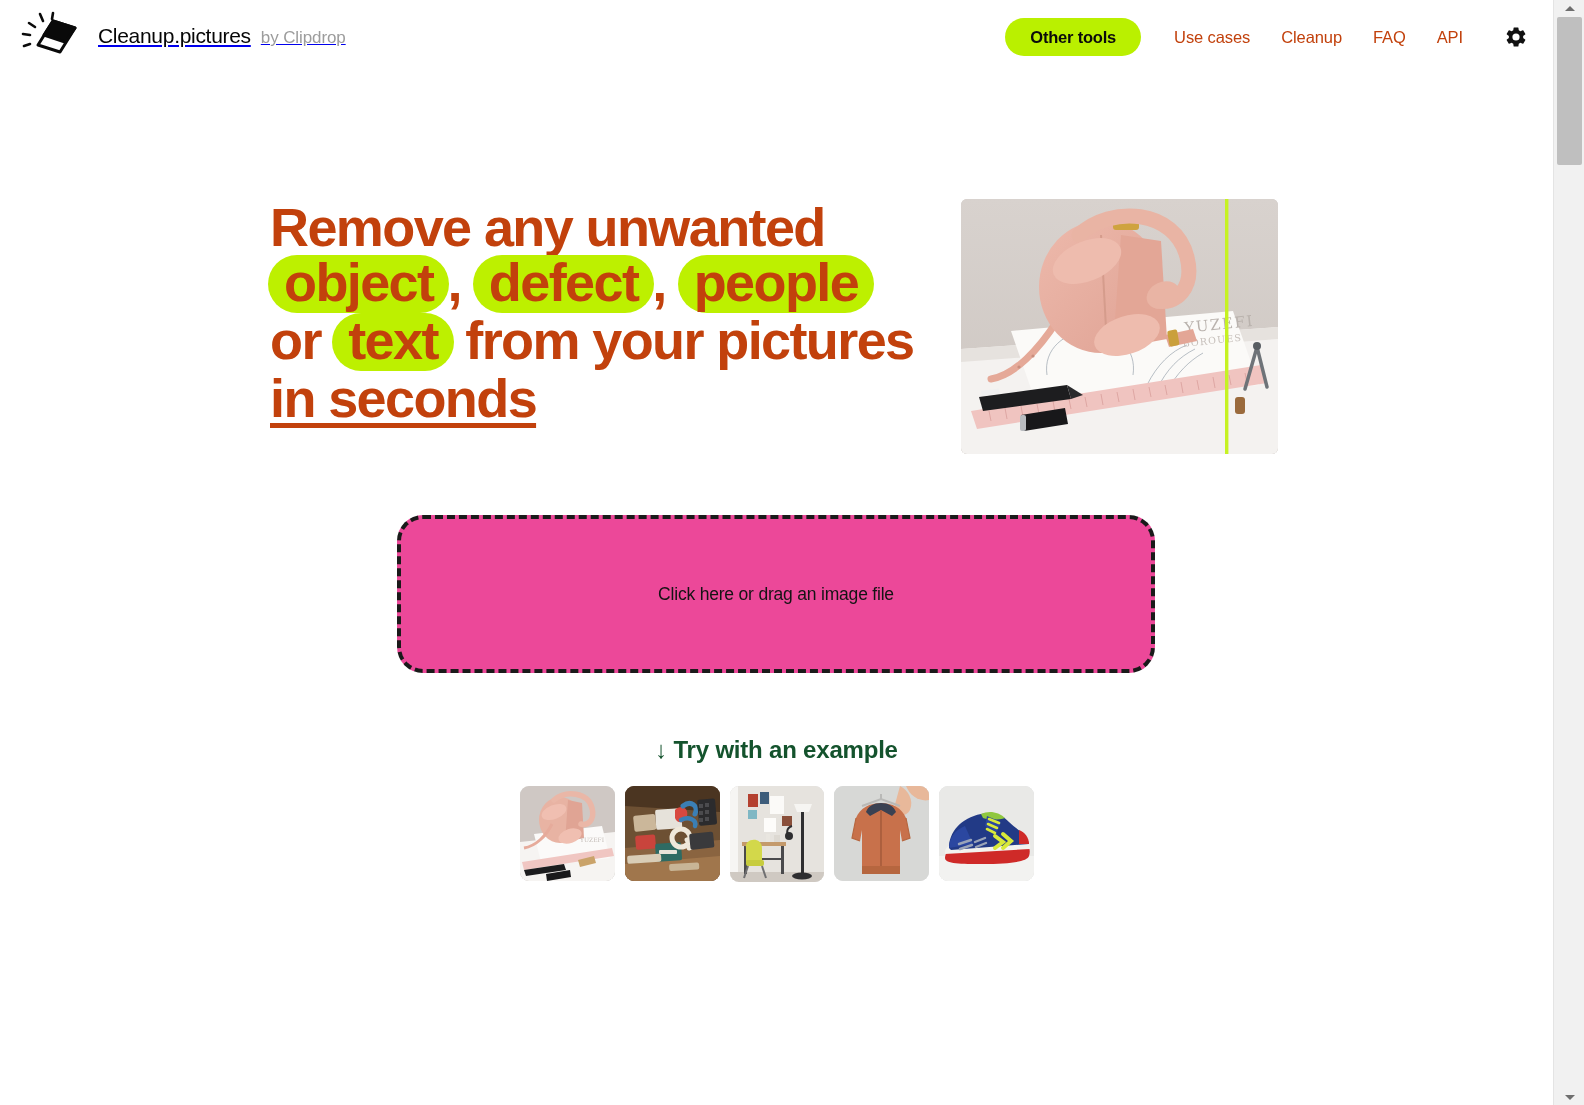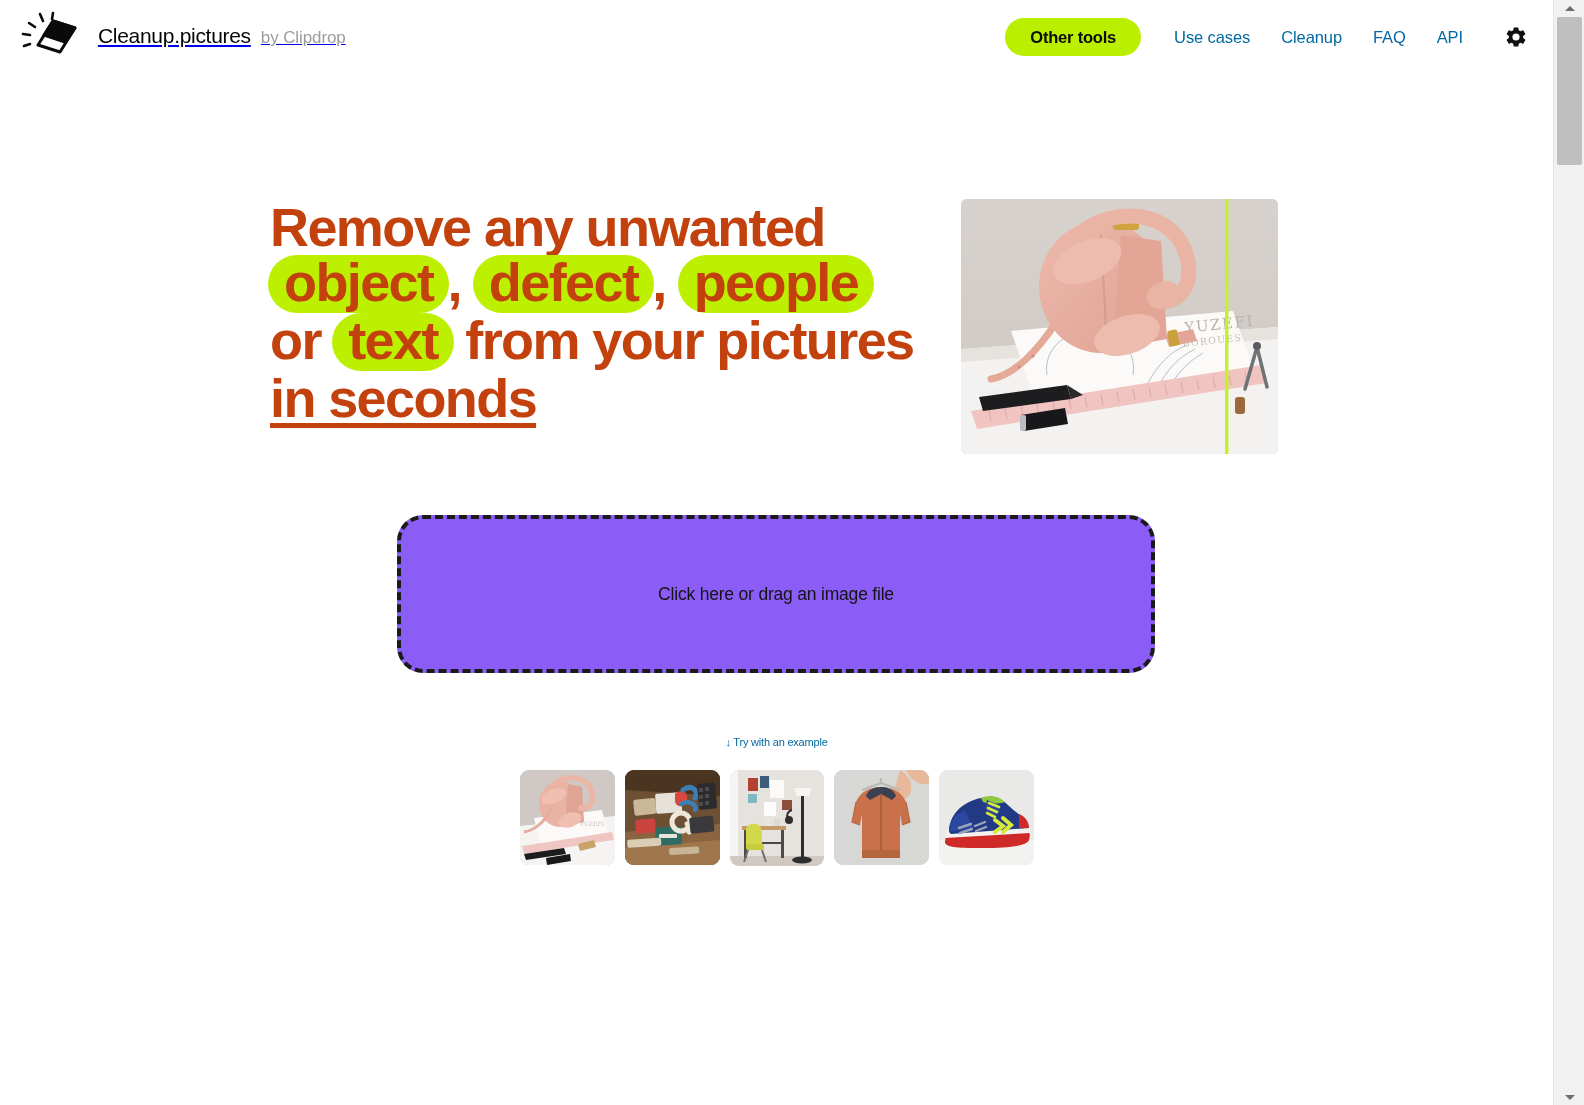--- a/index.html
+++ b/index.html
@@ -87,21 +87,21 @@
     padding: 0 25px;
     cursor: pointer;
     letter-spacing: -0.2px;
     font-family: "Liberation Sans", sans-serif;
     display: flex;
     align-items: center;
   }
   .nav-link {
     font-size: 16.5px;
     font-weight: 400;
-    color: #0369a1;
+    color: #c2410c;
     text-decoration: none;
     letter-spacing: -0.1px;
     white-space: nowrap;
     display: flex;
     align-items: center;
     height: 38px;
   }
   #nav-link-usecases { margin-left: 33px; }
   #nav-link-pricing  { margin-left: 31px; }
   #nav-link-faq      { margin-left: 31px; }
@@ -159,21 +159,21 @@
   }
   #hero-image svg { display: block; width: 100%; height: 100%; }
 
   
   #dropzone {
     position: absolute;
     left: 397px;
     top: 443px;
     width: 758px;
     height: 158px;
-    background: #8b5cf6;
+    background: #ec4899;
     border: 4px dashed #1a1a1a;
     border-radius: 26px;
     display: flex;
     align-items: center;
     justify-content: center;
     cursor: pointer;
   }
   #dropzone-label {
     font-size: 17.5px;
     font-weight: 400;
@@ -185,23 +185,23 @@
   #examples {
     position: absolute;
     left: 0;
     top: 664px;
     width: 1553px;
     display: flex;
     flex-direction: column;
     align-items: center;
   }
   #examples-label {
-    font-size: 11px;
-    font-weight: 400;
-    color: #0369a1;
+    font-size: 24px;
+    font-weight: 700;
+    color: #14532d;
     letter-spacing: -0.2px;
     margin-bottom: 22px;
   }
   #examples-row {
     display: flex;
     align-items: flex-start;
     gap: 10px;
   }
   .example-thumb {
     width: 95px;

